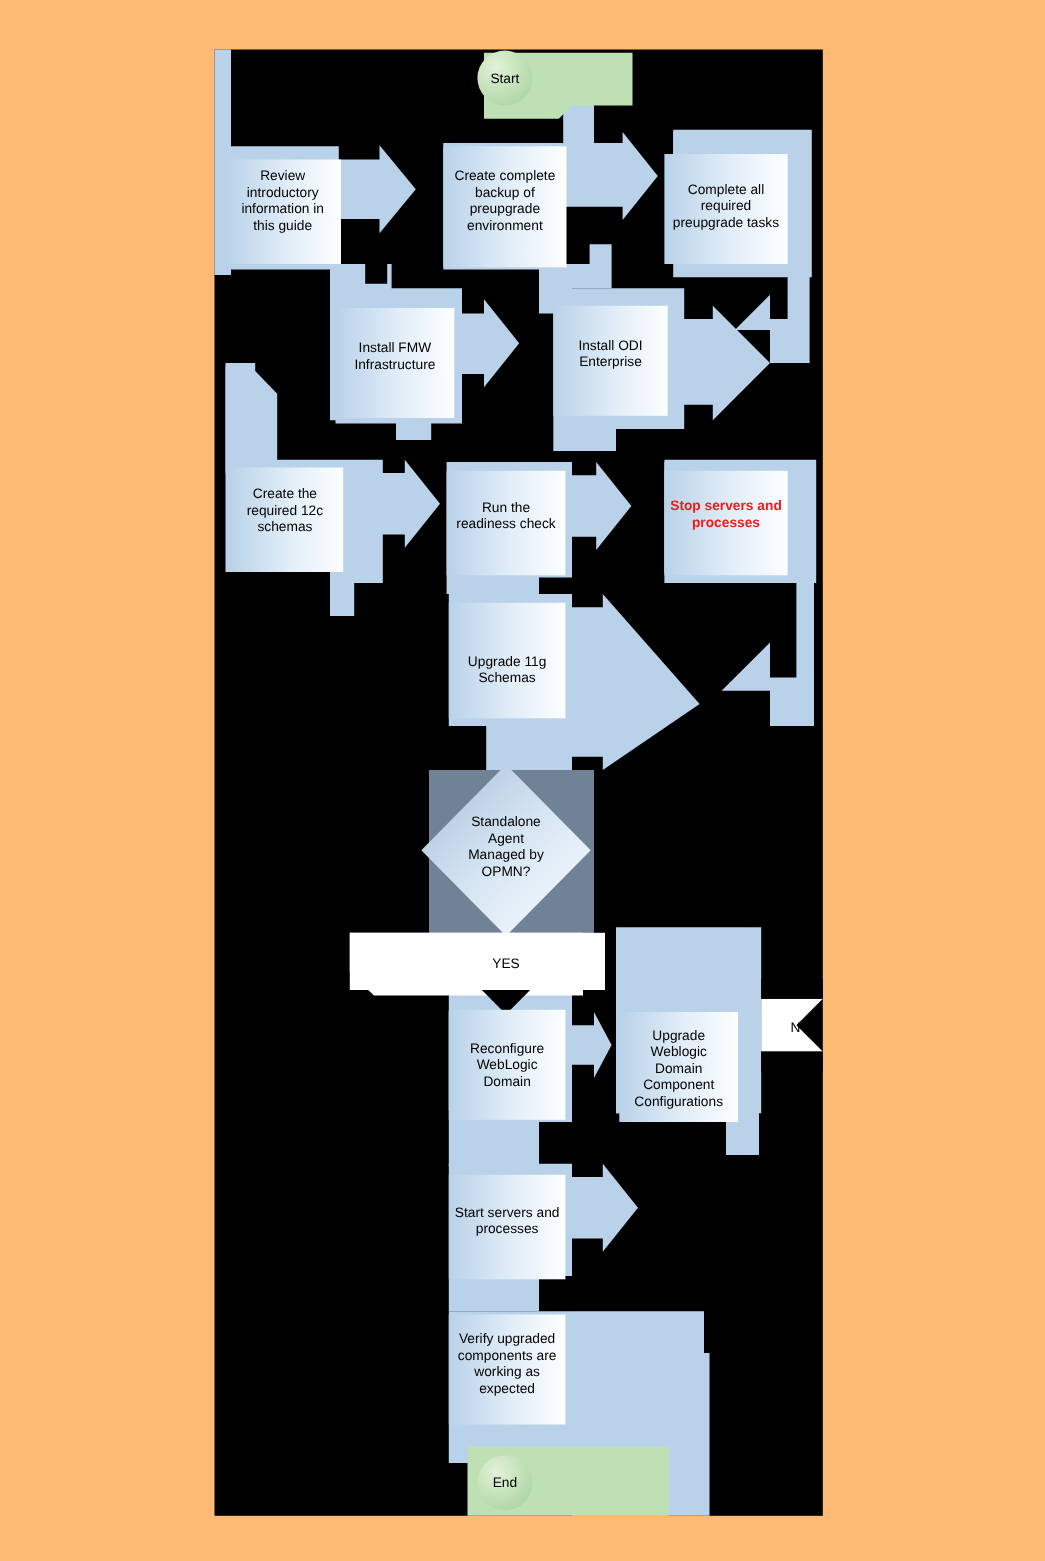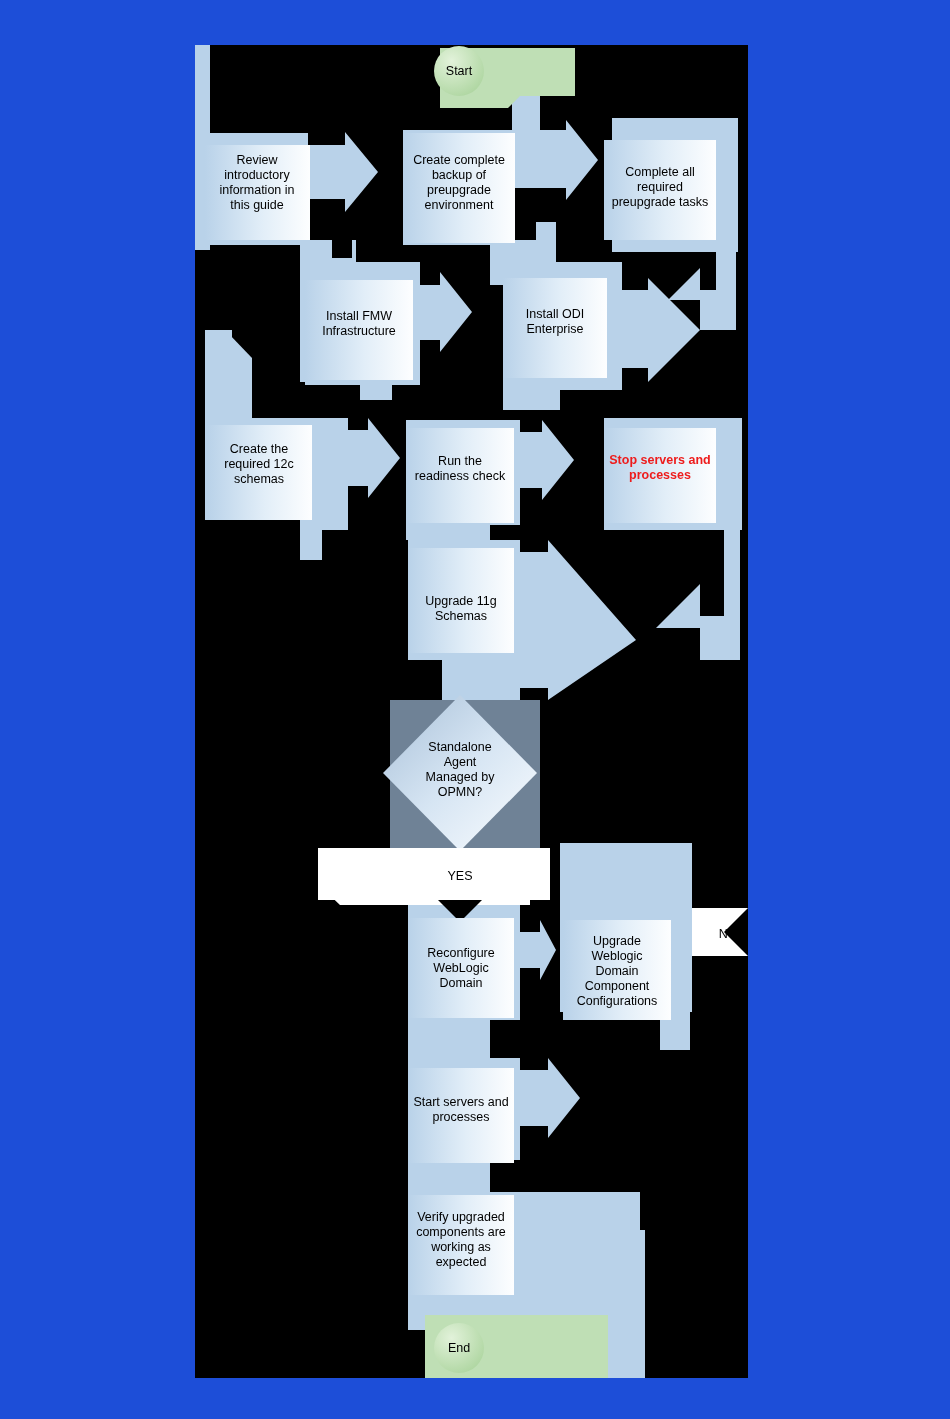--- a/index.html
+++ b/index.html
@@ -1,18 +1,18 @@
 <!DOCTYPE html>
 <html><head>
 <meta charset="utf-8">
 <style>
   html,body{margin:0;padding:0;background:#ffffff;}
   body{width:950px;height:1419px;overflow:hidden;
        font-family:"Liberation Sans","DejaVu Sans",sans-serif;}
-  #stage{position:relative;width:950px;height:1419px;background:#1d4ed8;}
+  #stage{position:relative;width:950px;height:1419px;background:#fdba74;}
   svg#flow{position:absolute;left:0;top:0;width:950px;height:1419px;display:block;}
   .node-text{font-family:"Liberation Sans","DejaVu Sans",sans-serif;font-size:12.5px;fill:#000000;}
   .node-text.red{fill:#ee1c1c;font-weight:bold;}
   .term-text{font-family:"Liberation Sans","DejaVu Sans",sans-serif;font-size:12.5px;fill:#000000;}
   .label-text{font-family:"Liberation Sans","DejaVu Sans",sans-serif;font-size:12.5px;fill:#000000;}
 </style>
 </head>
 <body>
 
 <div id="stage">

